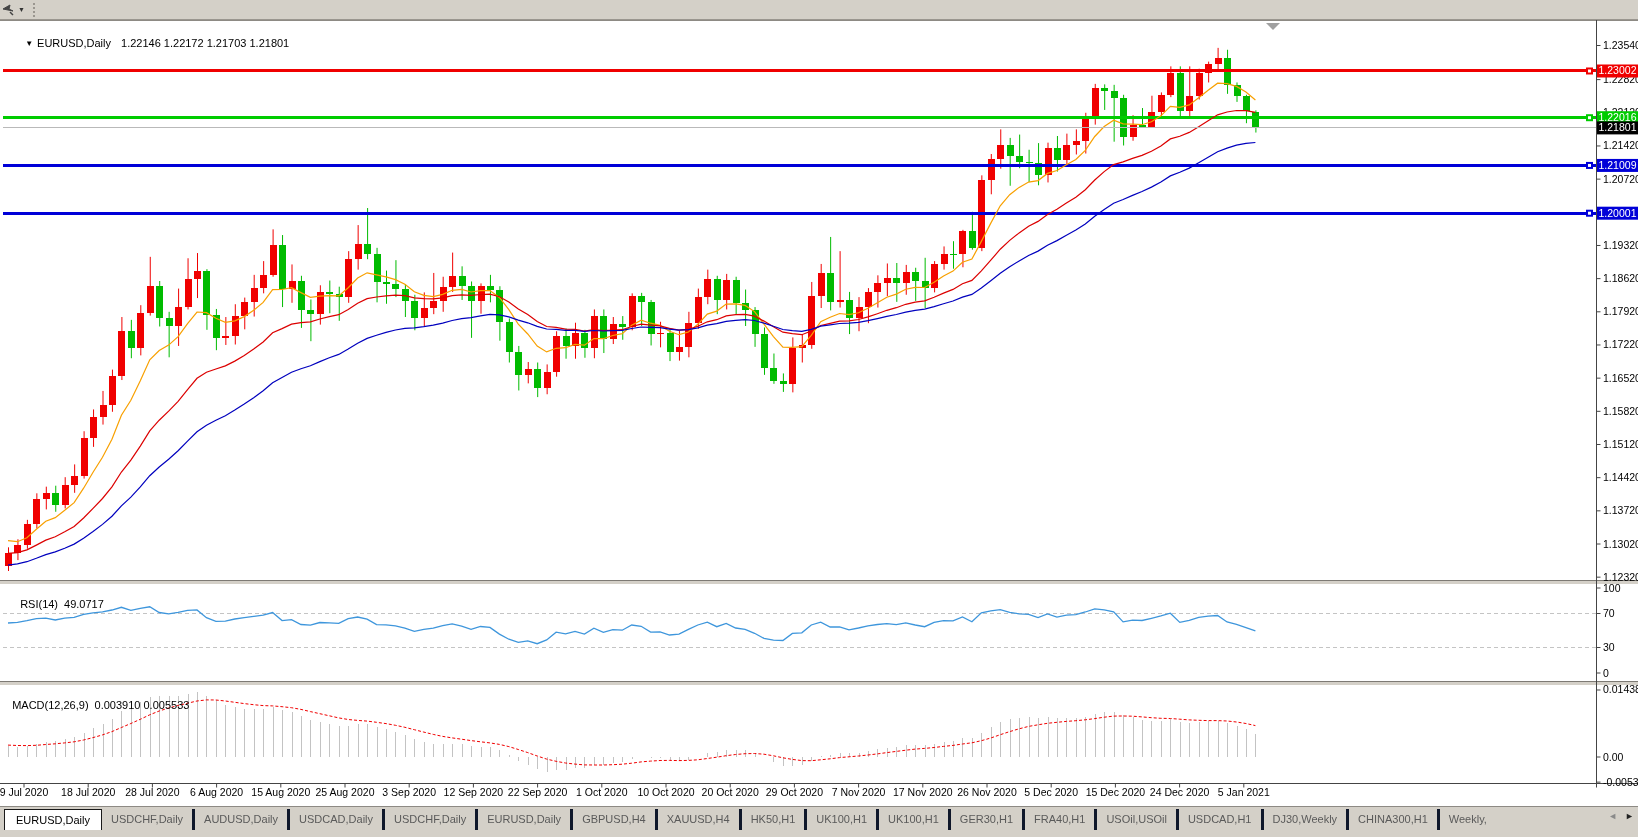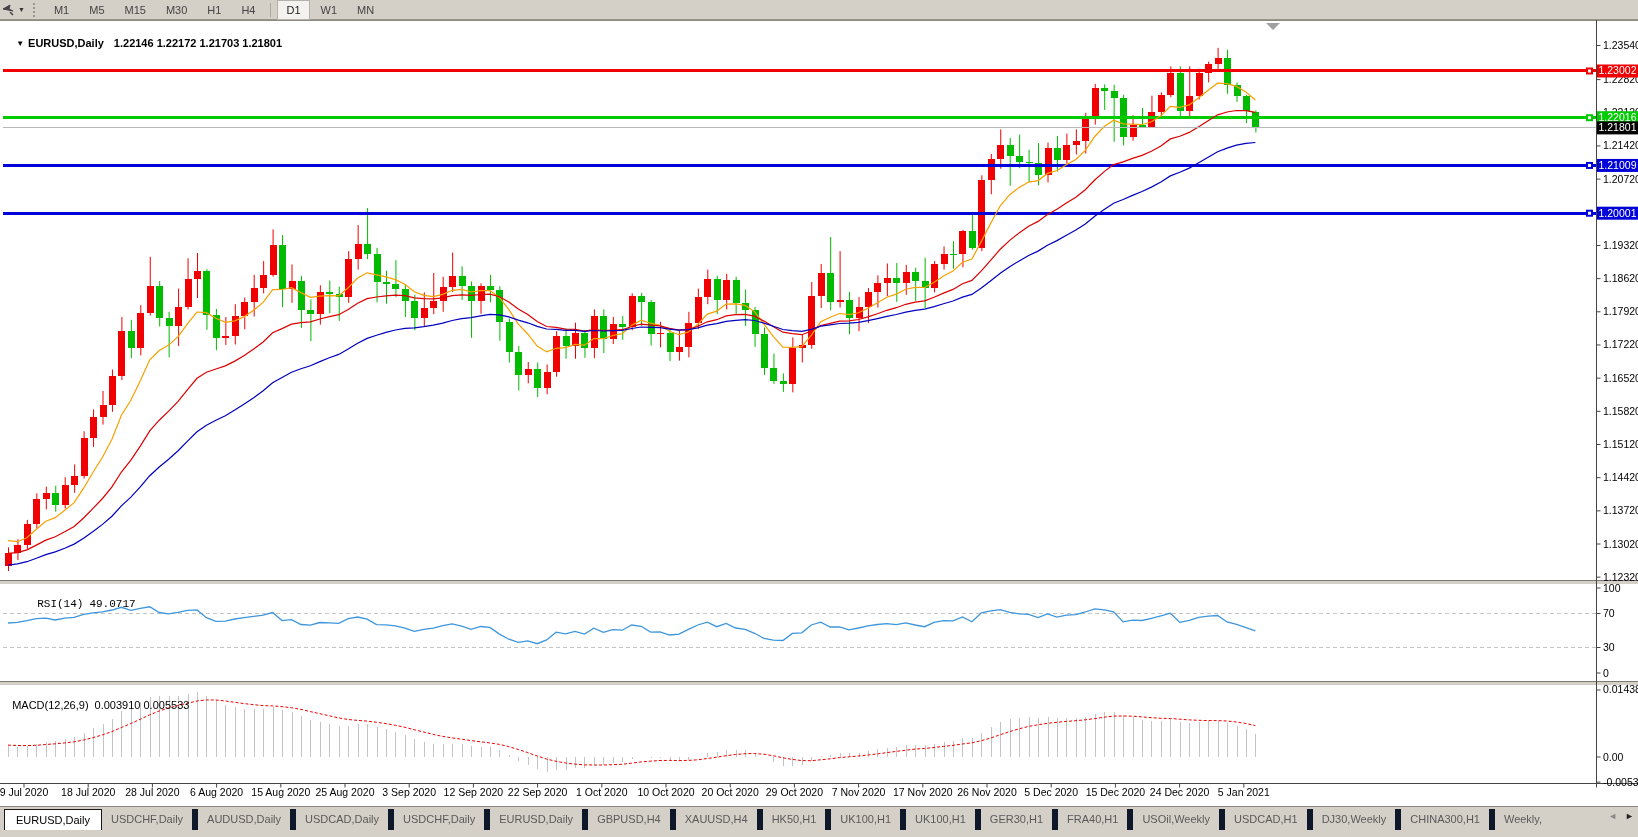--- a/index.html
+++ b/index.html
@@ -26,39 +26,39 @@
     border:1px solid transparent;
   }
   .tf-btn.active { background:#f3f2ef; border:1px solid #b5b2ab; color:#222; }
   .tf-sep { width:1px; height:14px; background:#aaa7a0; margin:0 5px; }
 
   
   #chart-svg { position:absolute; top:0; left:0; z-index:1; }
   .panel-label {
     position:absolute; z-index:10; font-size:11px; color:#000; white-space:pre;
   }
-  #chart-title { top:25px; left:10px;font-weight:bold; }
+  #chart-title { top:25px; left:19px; }
   #chart-title .caret { font-size:8px; position:relative; top:-1px; margin-right:4px; }
   #chart-title .sym { margin-right:10px; }
-  #rsi-label  { top:586px; left:24px;font-family:Liberation Mono, monospace; }
+  #rsi-label  { top:586px; left:14px; }
   #macd-label { top:687px; left:6px;text-align:center; }
   .panel-label .val { margin-left:6px; }
 
   
   .tabbar {
     position:absolute; left:0; bottom:0; width:1638px; height:31px;
     background:#d4d0c8; border-top:1px solid #8d8a84; z-index:30;
   }
   .tabs {
     position:absolute; top:2px; left:2px; right:36px; height:21px;
     display:flex; overflow:hidden; font-size:11px; align-items:stretch;
   }
   .tab {
     padding:3px 9px 0 9px; color:#5a5a5a; white-space:nowrap;
-    border-left:6px solid #0f172a; line-height:15px;
+    border-left:3px solid #0f172a; line-height:15px;
   }
   .tab:first-child { border-left:none; }
   .tab.active {
     background:#ffffff; color:#000; border:1px solid #1a1a1a; border-bottom:none;
     margin-left:2px; padding:3px 11px 0 11px; position:relative; z-index:2;
   }
   .tab.active + .tab { border-left:none;text-align:center; }
   .tab-arrows {
     position:absolute; right:4px; top:4px; display:flex; gap:8px;
     font-size:9px; color:#222; align-items:center;
@@ -72,32 +72,20 @@
   <div class="tool-cluster">
     <span class="cursor-glyph">
       <svg width="13" height="13" viewBox="0 0 13 13">
         <path d="M1 6 L8 2 L7 6 L11 8 Z" fill="#444" stroke="#444"></path>
         <path d="M8 9 l3 3" stroke="#444" stroke-width="1.5"></path>
       </svg>
     </span>
     <span class="dd-arrow">▼</span>
   </div>
   <div class="grip"></div>
-  <div id="tf-buttons" style="display:flex; align-items:center;">
-      <div class="tf-btn">M1</div>
-      <div class="tf-btn">M5</div>
-      <div class="tf-btn">M15</div>
-      <div class="tf-btn">M30</div>
-      <div class="tf-btn">H1</div>
-      <div class="tf-btn">H4</div>
-      <div class="tf-sep"></div>
-      <div class="tf-btn active">D1</div>
-      <div class="tf-btn">W1</div>
-      <div class="tf-btn">MN</div>
-    </div>
 </div>
 
 <svg id="chart-svg" width="1638" height="837">
     <rect x="0" y="20" width="1638" height="786" fill="#ffffff"></rect>
     <line x1="0" y1="20.5" x2="1638" y2="20.5" stroke="#8d8a84"></line>
     <line x1="8.5" y1="547.3177400000005" x2="8.5" y2="571.01074" stroke="#f00000" stroke-width="1"></line>
     <rect x="5" y="552.5301999999999" width="7" height="13.741940000000682" fill="#f00000" shape-rendering="crispEdges"></rect>
     <line x1="17.95" y1="539.2621200000003" x2="17.95" y2="560.1119600000002" stroke="#f00000" stroke-width="1"></line>
     <rect x="14.45" y="544.9484400000008" width="7" height="7.581759999999122" fill="#f00000" shape-rendering="crispEdges"></rect>
     <line x1="27.4" y1="519.8338600000004" x2="27.4" y2="548.7393200000004" stroke="#f00000" stroke-width="1"></line>
@@ -640,21 +628,21 @@
       <div class="tab">USDCAD,Daily</div>
       <div class="tab">USDCHF,Daily</div>
       <div class="tab">EURUSD,Daily</div>
       <div class="tab">GBPUSD,H4</div>
       <div class="tab">XAUUSD,H4</div>
       <div class="tab">HK50,H1</div>
       <div class="tab">UK100,H1</div>
       <div class="tab">UK100,H1</div>
       <div class="tab">GER30,H1</div>
       <div class="tab">FRA40,H1</div>
-      <div class="tab">USOil,Weekly</div>
+      <div class="tab">USOil,USOil</div>
       <div class="tab">USDCAD,H1</div>
       <div class="tab">DJ30,Weekly</div>
       <div class="tab">CHINA300,H1</div>
       <div class="tab">Weekly,</div>
     </div>
   <div class="tab-arrows">
     <span class="dim">◄</span>
     <span>►</span>
   </div>
 </div>

